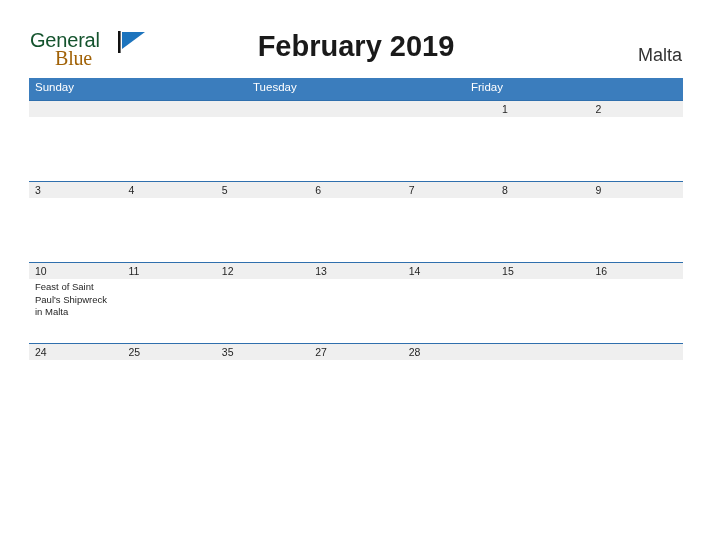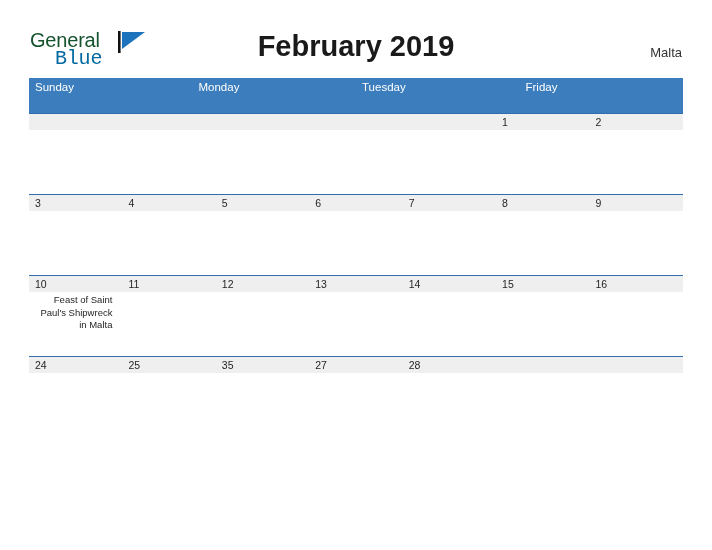--- a/index.html
+++ b/index.html
@@ -37,22 +37,22 @@
     letter-spacing: -0.2px;
     color: #14532d;
     font-family: "Liberation Sans", sans-serif;
   }
   .logo-blue {
     position: absolute;
     left: 25px;
     top: 18px;
     font-size: 20px;
     letter-spacing: -0.2px;
-    color: #0369a1;
-    font-family: Liberation Mono, monospace;
+    color: #a16207;
+    font-family: Liberation Serif, serif;
   }
   .logo-mark {
     position: absolute;
     left: 88px;
     top: 2px;
     width: 28px;
     height: 22px;
   }
 
   .month-title {
@@ -64,37 +64,37 @@
     font-size: 29px;
     font-weight: bold;
     color: #1a1a1a;
     letter-spacing: 0px;
   }
 
   .locale-label {
     position: absolute;
     right: 30px;
     top: 45px;
-    font-size: 13px;
+    font-size: 18px;
     color: #333333;
     text-align: right;
   }
 
   
   .calendar {
     position: absolute;
     left: 29px;
     top: 78px;
     width: 654px;
   }
 
   .weekday-row {
     display: flex;
     background: #3b7dbd;
-    height: 35px;
+    height: 22px;
   }
   .weekday-cell {
     flex: 1 1 0;
     font-size: 11.5px;
     color: #ffffff;
     line-height: 19px;
     padding-left: 6px;
     box-sizing: border-box;
     white-space: nowrap;
   }
@@ -126,21 +126,20 @@
     background: #ffffff;
     height: 64px;
   }
   .event-cell {
     flex: 1 1 0;
     box-sizing: border-box;
     padding: 2px 10px 0 6px;
     font-size: 9.5px;
     line-height: 12.5px;
     color: #1f1f1f;
-    text-align: right;
   }
 </style>
 </head>
 <body>
 
 <div class="page-header">
 
   <div class="logo">
     <span class="logo-general">General</span>
     <span class="logo-blue">Blue</span>
@@ -154,21 +153,20 @@
 
   <div class="month-title">February 2019</div>
 
   <div class="locale-label">Malta</div>
 </div>
 
 <div class="calendar">
 
   <div class="weekday-row">
     <div class="weekday-cell">Sunday</div>
-    <div class="weekday-cell">Monday</div>
     <div class="weekday-cell">Tuesday</div>
     <div class="weekday-cell">Friday</div>
   </div>
 
   <div class="week-row">
     <div class="date-band">
       <div class="day-cell"></div>
       <div class="day-cell"></div>
       <div class="day-cell"></div>
       <div class="day-cell"></div>

